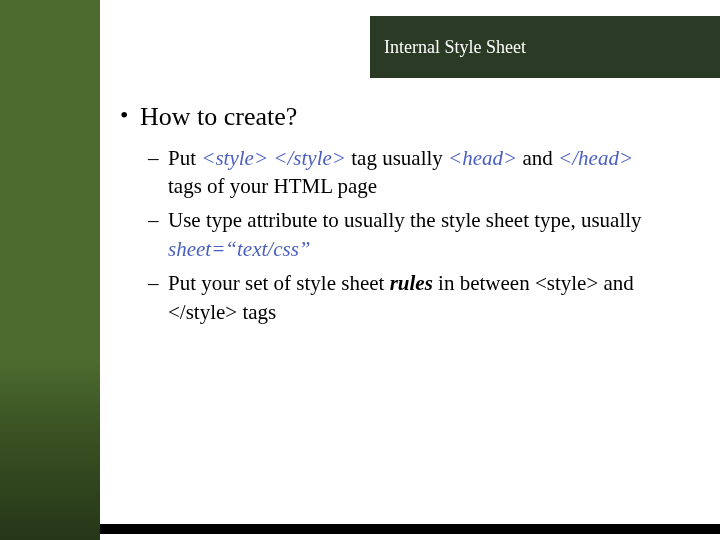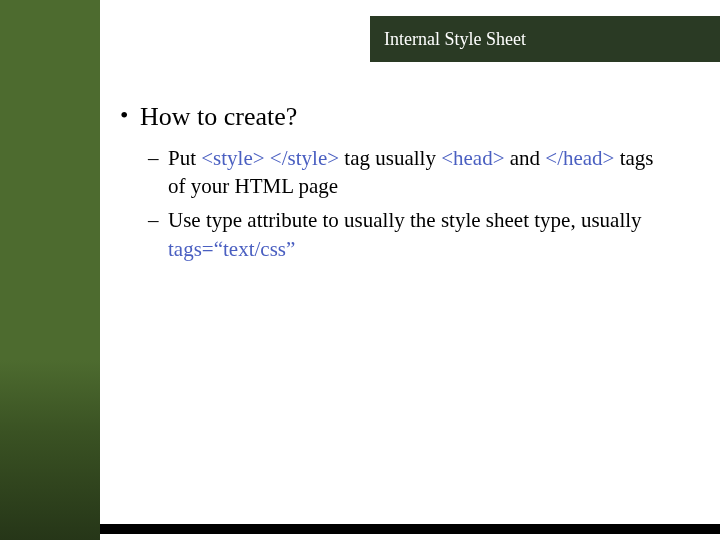--- a/index.html
+++ b/index.html
@@ -23,21 +23,21 @@
     left: 0; bottom: 0;
     width: 100px;
     height: 180px;
     background: linear-gradient(to bottom, #4d6b2f 0%, #3a5223 40%, #263618 100%);
   }
   .title-band {
     position: absolute;
     top: 16px;
     left: 370px;
     right: 0;
-    height: 46px;
+    height: 62px;
     background: #2a3a24;
     display: flex;
     align-items: center;
   }
   .title-text {
     color: #ffffff;
     font-size: 18px;
     font-weight: 400;
     padding-left: 14px;
   }
@@ -77,21 +77,21 @@
     line-height: 1.35;
     margin-bottom: 6px;
   }
   ul.level2 > li::before {
     content: "–";
     position: absolute;
     left: 8px;
     top: 0;
     color: #000000;
   }
-  .kw { color: #4a5fc1; }
+  .kw { color: #4a5fc1; font-style: italic; }
   .em { font-style: italic; font-weight: bold; }
   .bottom-bar {
     position: absolute;
     left: 100px;
     right: 0;
     bottom: 6px;
     height: 10px;
     background: #000000;
   }
 </style>
@@ -107,20 +107,23 @@
 
 <div class="content">
   <ul class="level1">
     <li>
       <span>How to create?</span>
       <ul class="level2">
         <li>
           <span>Put </span><span class="kw">&lt;style&gt; &lt;/style&gt;</span><span> tag usually </span><span class="kw">&lt;head&gt;</span><span> and </span><span class="kw">&lt;/head&gt;</span><span> tags of your HTML page</span>
         </li>
         <li>
-          <span>Use type attribute to usually the style sheet type, usually </span><span class="kw">tags=“text/css”</span>
+          <span>Use type attribute to usually the style sheet type, usually </span><span class="kw">sheet=“text/css”</span>
+        </li>
+        <li>
+          <span>Put your set of style sheet </span><span class="em">rules</span><span> in between &lt;style&gt; and &lt;/style&gt; tags</span>
         </li>
       </ul>
     </li>
   </ul>
 </div>
 
 <div class="bottom-bar"></div>
 
 </body></html>

